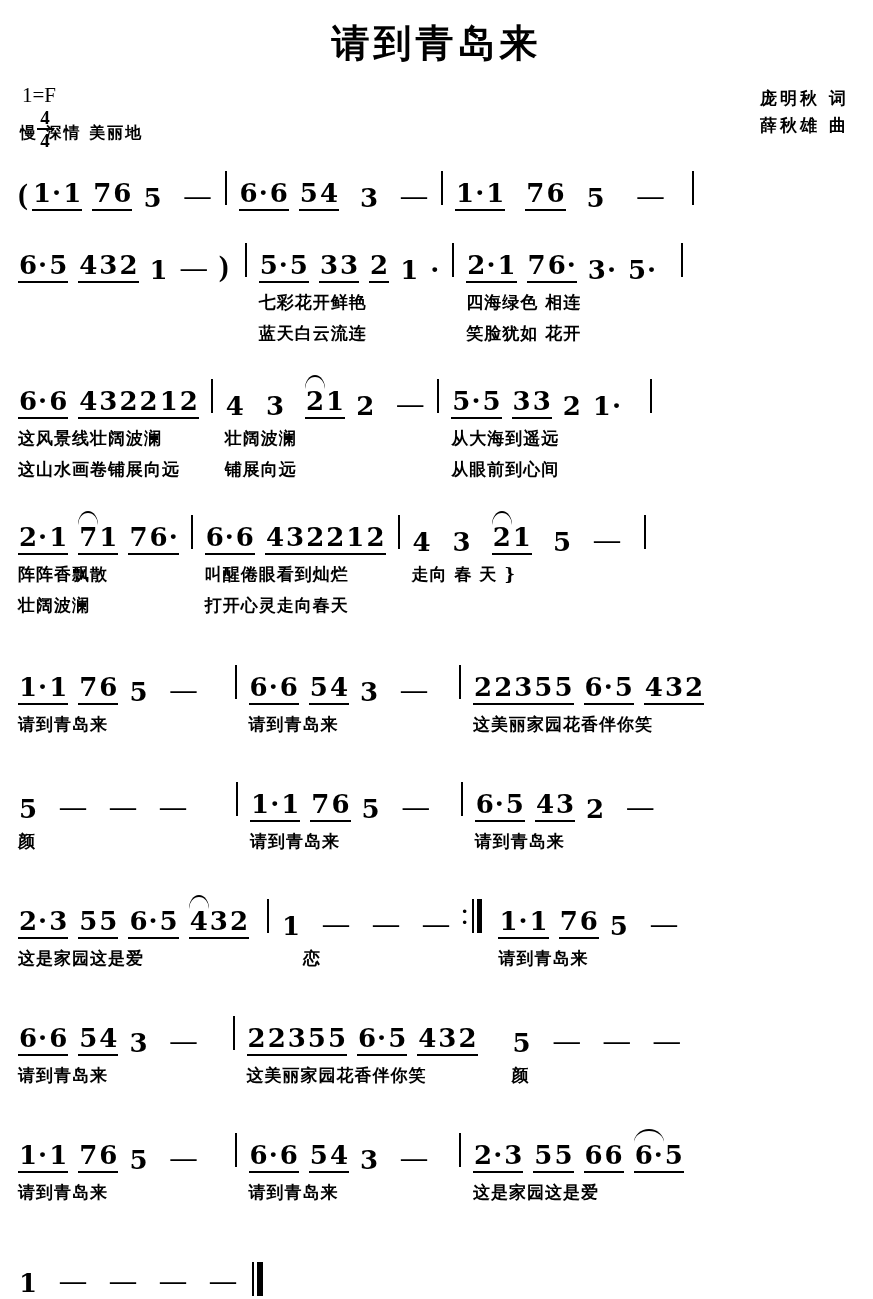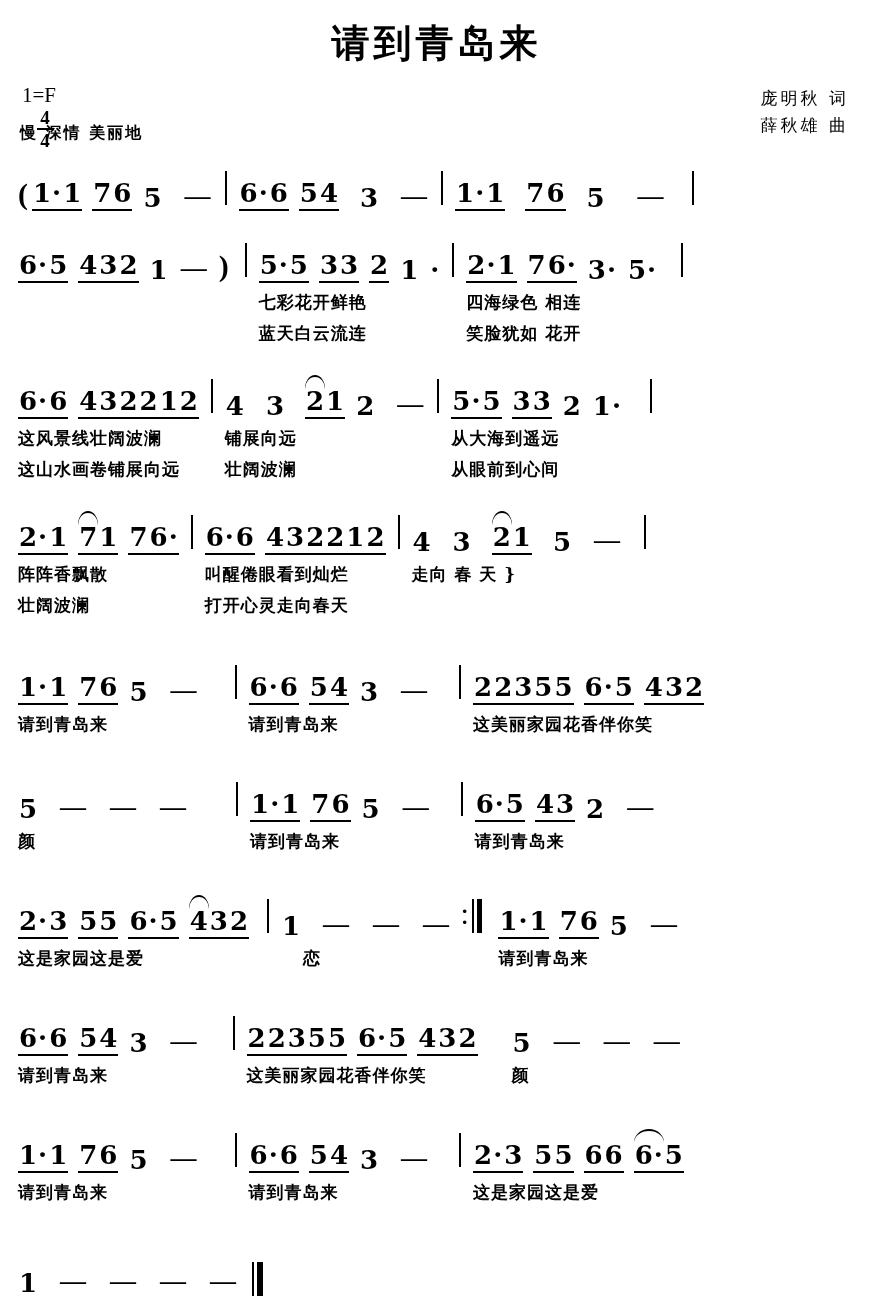--- a/index.html
+++ b/index.html
@@ -70,21 +70,21 @@
     font-size: 16px;
     font-weight: bold;
     letter-spacing: 2px;
     font-family: "DejaVu Serif", "Liberation Serif", serif;
   }
   .credits {
     position: absolute;
     right: 24px;
     top: 10px;
     font-size: 17px;
-    font-weight: normal;
+    font-weight: bold;
     text-align: right;
     line-height: 1.6;
     letter-spacing: 3px;
     font-family: "DejaVu Serif", "Liberation Serif", serif;
   }
   
   .system {
     position: relative;
     margin: 0 18px;
     display: flex;
@@ -340,22 +340,22 @@
         <span class="sp"></span>
           <span class="sp"></span>
         <span class="note u1 slur">2</span>
         <span class="note u1">1</span>
         <span class="sp"></span>
         <span class="note">2</span>
         <span class="sp"></span>
           <span class="sp"></span>
         <span class="dash">—</span>
       </div>
+      <div class="lyrics">壮阔波澜</div>
       <div class="lyrics second">铺展向远</div>
-      <div class="lyrics">壮阔波澜</div>
     </div>
     <div class="barline"></div>
     <div class="measure">
       <div class="notes">
         <span class="note u1 dotr">5</span>
         <span class="note u1">5</span>
         <span class="sp"></span>
         <span class="note u1">3</span>
         <span class="note u1">3</span>
         <span class="sp"></span>

